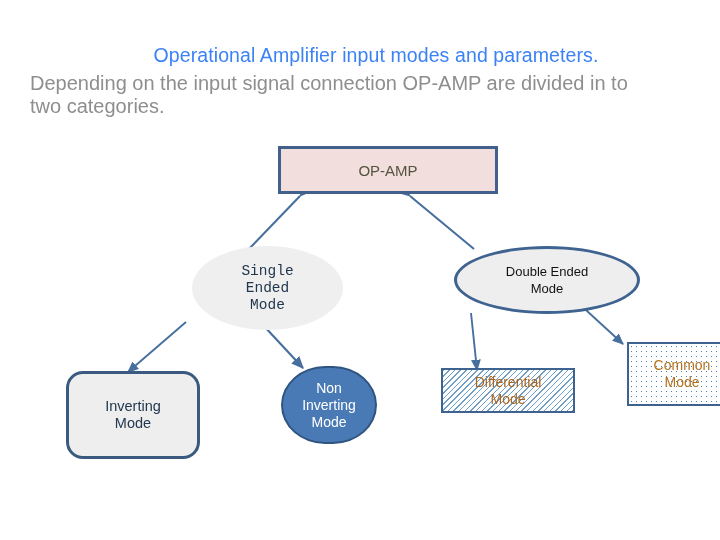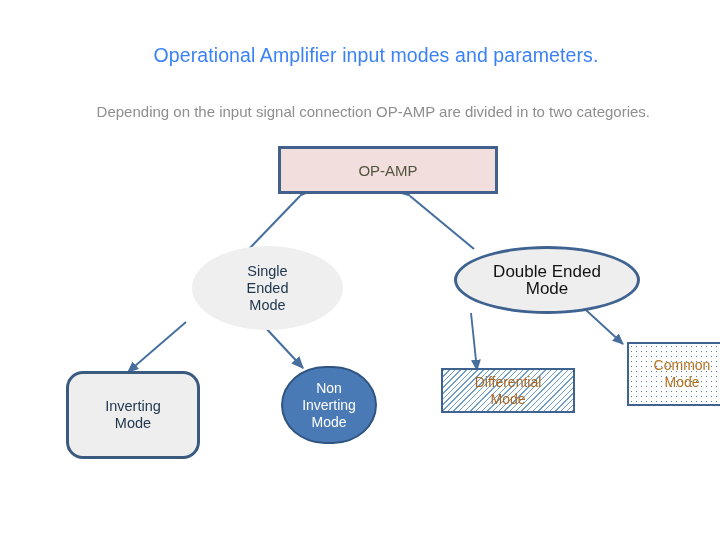--- a/index.html
+++ b/index.html
@@ -25,26 +25,25 @@
     text-align: center;
     font-size: 19.5px;
     color: #3b82f6;
     letter-spacing: 0.1px;
     white-space: nowrap;
     margin-left: 16px;
   }
   #subtitle {
     position: absolute;
     left: 30px;
-    top: 100px;
+    top: 72px;
     width: 620px;
-    font-size: 15px;
+    font-size: 20px;
     line-height: 23px;
     color: #8e8e8e;
-    text-align: right;
   }
 
   
   #connectors {
     position: absolute;
     left: 0;
     top: 0;
     width: 720px;
     height: 540px;
     pointer-events: none;
@@ -77,32 +76,33 @@
   
   #node-single {
     left: 159px;
     top: 246px;
     width: 151px;
     height: 84px;
     background: #efefef;
     border-radius: 50%;
     font-size: 14.5px;
     color: #23384f;
+    font-family: Liberation Mono, monospace;
   }
 
   
   #node-double {
     left: 421px;
     top: 246px;
     width: 186px;
     height: 68px;
     background: #eeeeee;
     border: 3.5px solid #3f6390;
     border-radius: 50%;
-    font-size: 17px;
+    font-size: 13px;
     color: #121212;
   }
 
   
   #node-inverting {
     left: 33px;
     top: 371px;
     width: 134px;
     height: 88px;
     background: #eeeeee;

